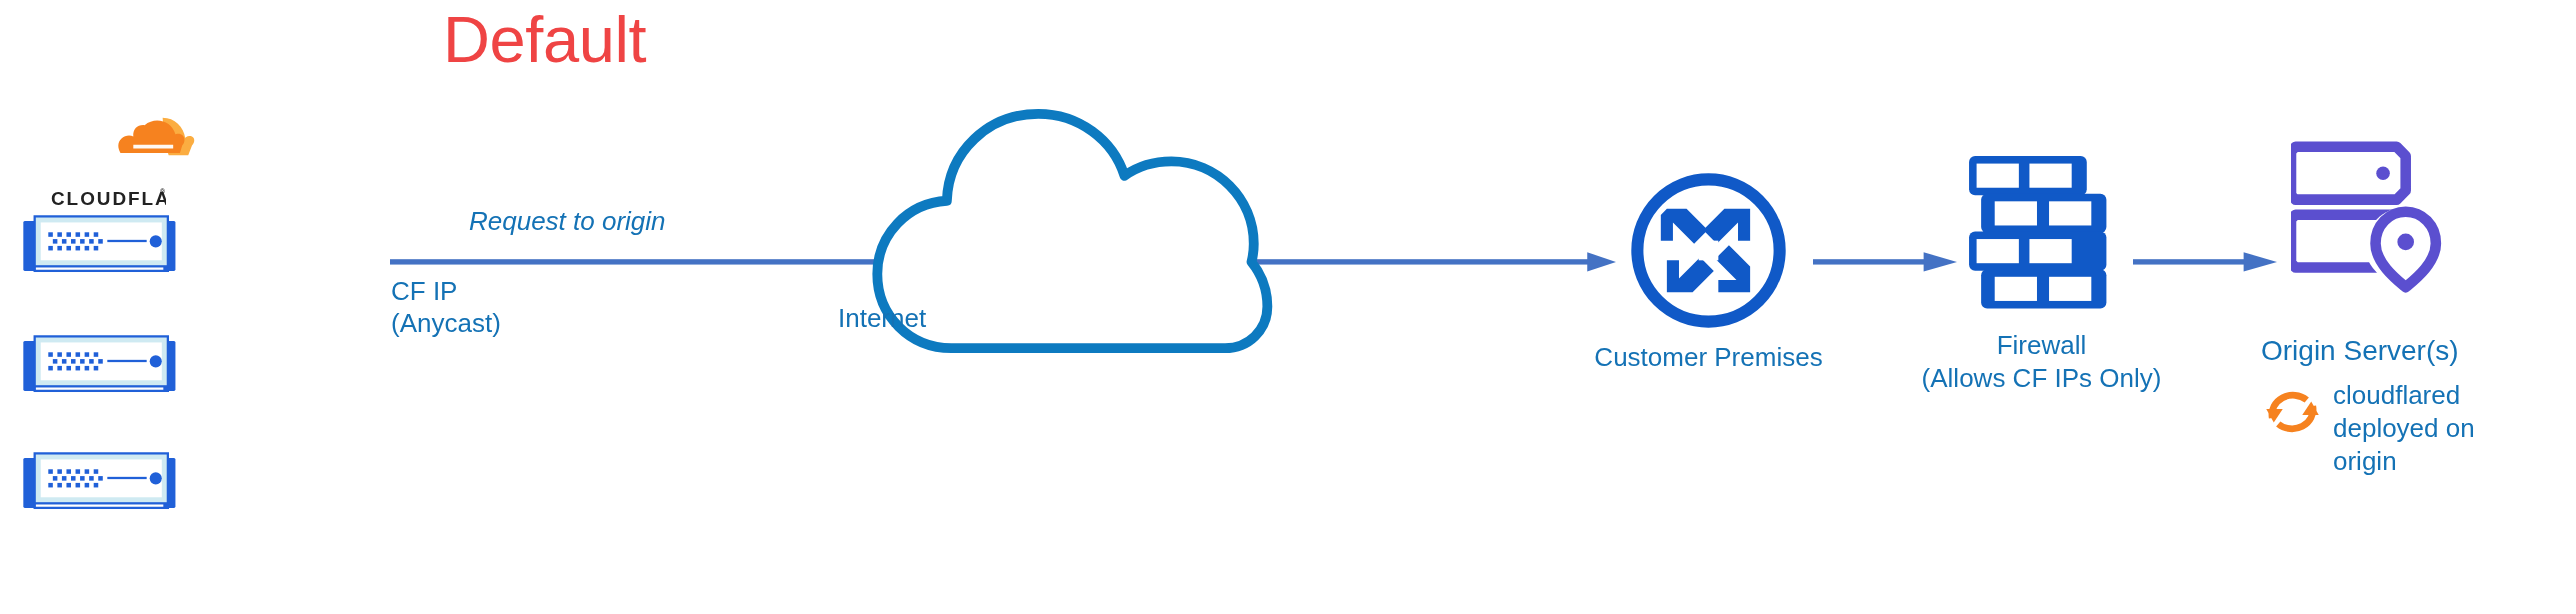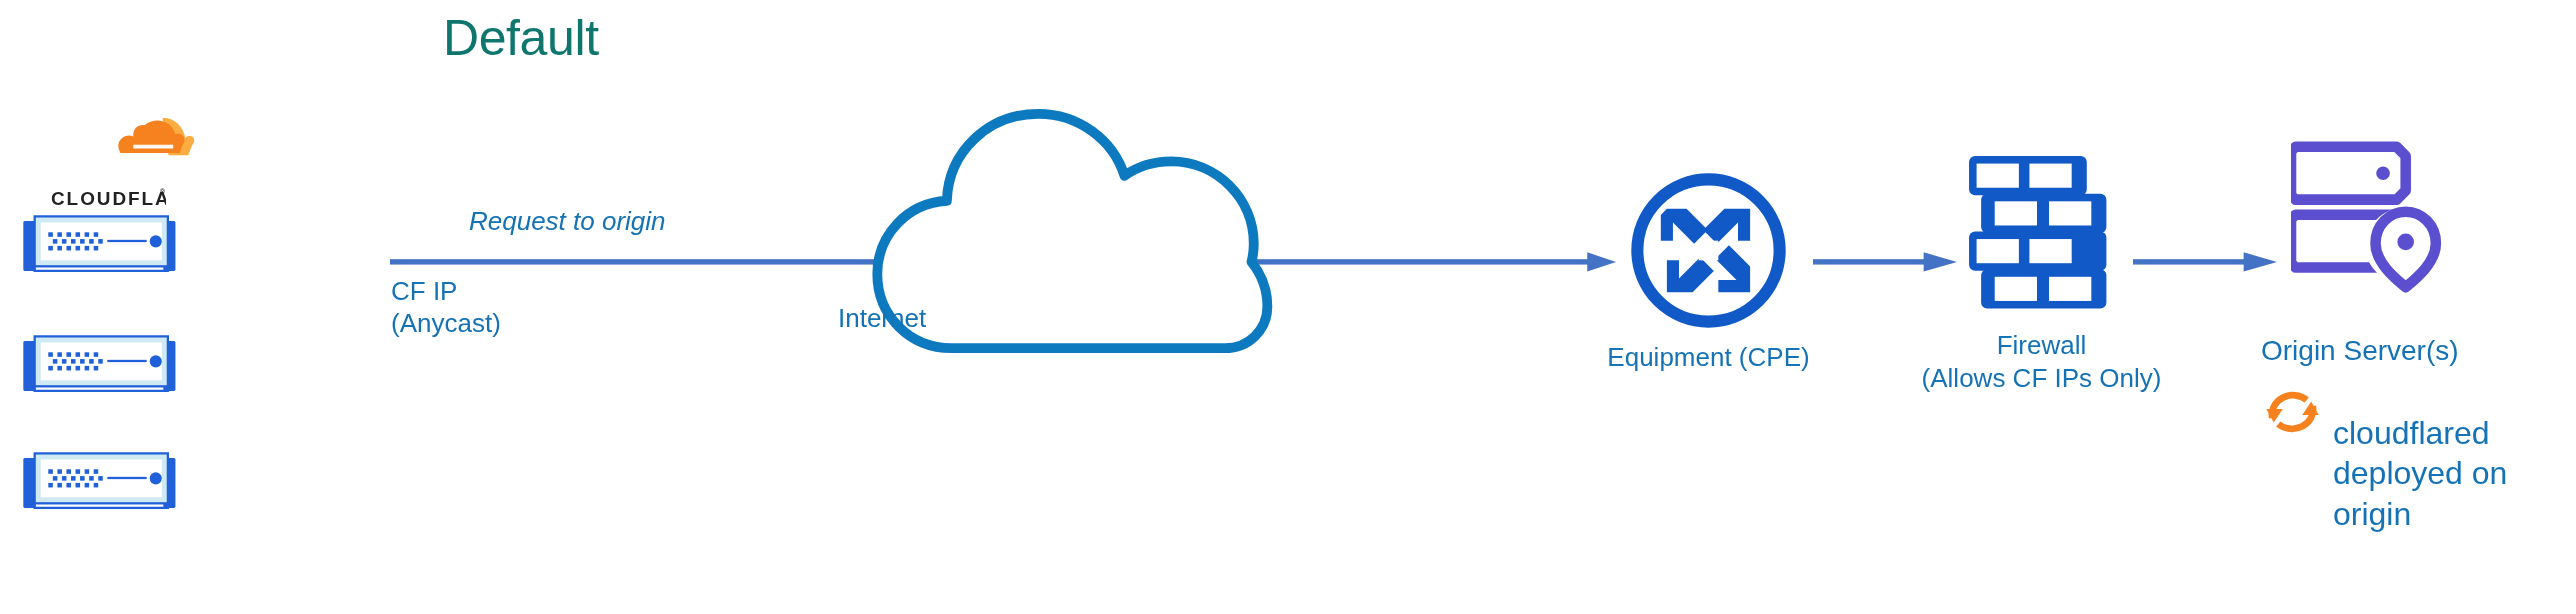--- a/index.html
+++ b/index.html
@@ -7,24 +7,23 @@
     width:2576px;height:614px;position:relative;overflow:hidden;
     font-family:"Liberation Sans","DejaVu Sans",sans-serif;
     -webkit-font-smoothing:antialiased;
   }
   .abs{position:absolute;}
   .nosel{user-select:none;}
 
   
   #page-title{
     left:443px;top:-1.5px;
-    font-size:50px;line-height:1.25;
-    color:#0f766e;font-weight:400;letter-spacing:-0.4px;
+    font-size:65px;line-height:1.25;
+    color:#ef4444;font-weight:400;letter-spacing:-0.4px;
     white-space:nowrap;
-    margin-top:8px;
   }
 
   
   #cf-logo{left:18px;top:106px;width:174px;height:110px;}
   #cf-cloud-mark{left:98px;top:3.8px;width:79px;height:68px;}
   #cf-wordmark{left:33px;top:79px;width:115px;height:26px;}
   #cf-wordmark text{
     font-family:"Liberation Sans","DejaVu Sans",sans-serif;
     font-weight:bold;font-size:25px;fill:#222222;letter-spacing:2.6px;
   }
@@ -74,21 +73,21 @@
   
   #origin-icon{left:2291px;top:136px;width:166px;height:159px;}
   #origin-label{
     left:2261px;top:333px;width:257px;text-align:left;
     font-size:28px;color:#1472b5;line-height:1.25;
   }
   #cloudflared-note{left:2263px;top:382px;width:310px;height:136px;}
   #cloudflared-icon{position:absolute;left:0;top:3px;width:59px;height:54px;}
   #cloudflared-text{
     position:absolute;left:70px;top:-3px;width:227px;
-    font-size:32px;color:#1472b5;line-height:1.26;margin-top:34px;
+    font-size:26px;color:#1472b5;line-height:1.26;
   }
 </style>
 </head>
 <body>
 
 <div class="abs nosel" id="page-title">Default</div>
 
 <div class="abs nosel" id="cf-logo">
 
   <svg class="abs" id="cf-cloud-mark" viewBox="0 0 105 90">
@@ -236,21 +235,21 @@
   <g fill="#1059c7">
     <polygon points="54,164 54,122 70,122 70,146 98,118 116,136 88,164"></polygon>
   </g>
 
   <g fill="#1059c7">
     <polygon points="164,164 122,164 122,148 146,148 118,120 136,102 164,130"></polygon>
   </g>
   <rect x="96" y="96" width="26" height="26" fill="#ffffff"></rect>
 </svg>
 <div class="abs nosel" id="cpe-label">
-  <div>Equipment (CPE)</div>
+  <div>Customer Premises</div>
 </div>
 
 <svg class="abs nosel flow-arrow" id="arrow-cpe-fw" viewBox="0 0 190 30" preserveAspectRatio="none">
   <rect x="0" y="12" width="152" height="7" fill="#4472c4"></rect>
   <polygon points="146,3 190,15.5 146,28" fill="#4472c4"></polygon>
 </svg>
 
 <svg class="abs nosel" id="firewall-icon" viewBox="0 0 200 212">
   <g fill="#1059c7">
 

